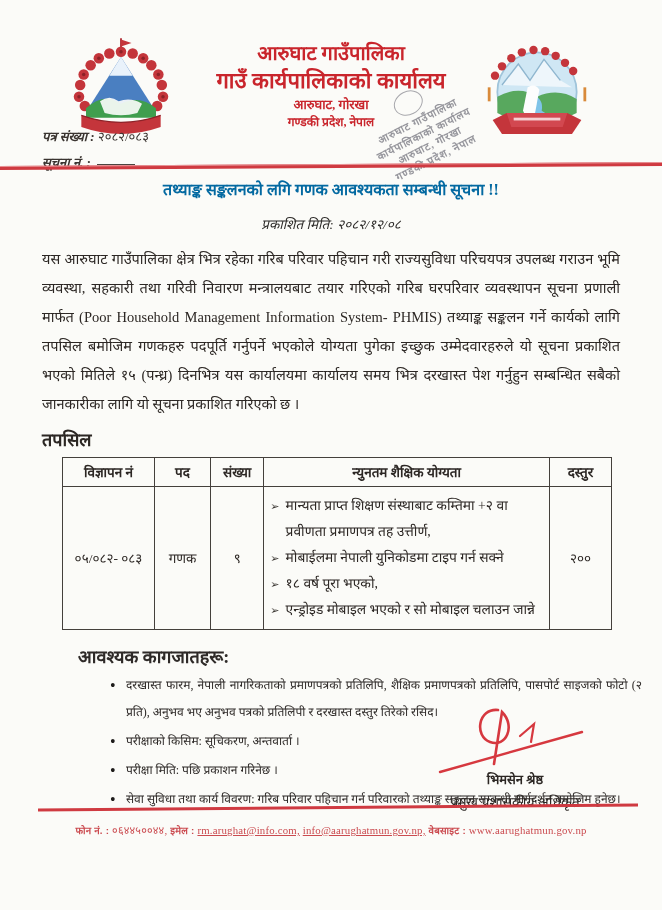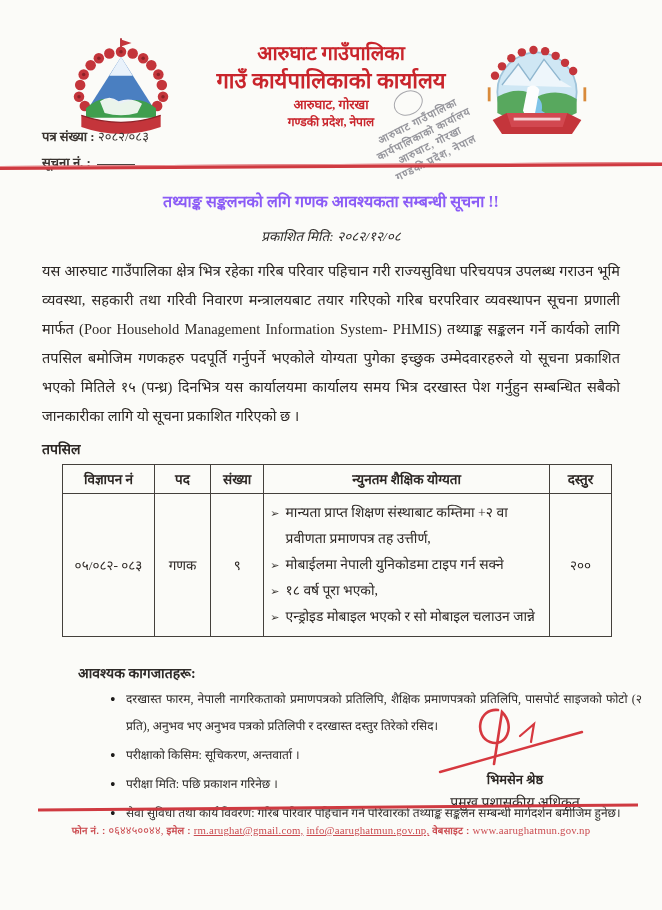--- a/index.html
+++ b/index.html
@@ -31,51 +31,51 @@
     color:#85858d; opacity:.85;
     text-align:center; font-size:10.5px; line-height:13.5px;
     font-weight:bold; letter-spacing:1px;
   }
   .stamp .stamp-emblem {
     width:30px; height:24px; margin:0 auto 2px auto;
     border:1.4px solid #9a9aa0; border-radius:50%;
   }
 
   .refs { position:absolute; top:124px; left:42px; font-size:13px; line-height:26px; color:#3a3430; }
-  .refs b { font-weight:bold; }
+  .refs b { font-weight:bold;font-style:italic; }
   .notice-dash { display:inline-block; width:38px; border-top:1.6px solid #4a4440; vertical-align:middle; margin-left:6px; }
 
   .rule-top {
     position:absolute; top:164px; left:0; width:662px; height:4px;
     background:#cf3a41; border-top:1px solid #e89396;
     transform:rotate(-0.35deg);
   }
 
   
   .content { position:absolute; top:172px; left:42px; width:578px; }
-  .title { text-align:center; font-weight:bold; font-size:16px; color:#8b5cf6; margin-top:18px; }
+  .title { text-align:center; font-weight:bold; font-size:16px; color:#0369a1; margin-top:6px; }
   .pubdate { text-align:center; font-style:italic; font-size:13.5px; margin-top:15px; color:#2c2a28; }
   .para {
     margin-top:12px; font-size:14.5px; line-height:29px;
     text-align:justify; color:#2c2724;
   }
-  .tapsil { margin-top:8px; font-size:14px; font-weight:bold; color:#2c2724; }
+  .tapsil { margin-top:8px; font-size:18px; font-weight:bold; color:#2c2724; }
 
   table.vacancy {
     margin-top:6px; margin-left:20px; width:550px;
     border-collapse:collapse; font-size:13.5px; color:#2c2724;
   }
   table.vacancy th, table.vacancy td { border:1.3px solid #44403c; }
   table.vacancy th { font-weight:bold; padding:5px 12px; font-size:13.5px; }
   td.c { text-align:center; vertical-align:middle; }
   td.quals { padding:6px 8px 6px 6px; vertical-align:top; }
   .qual-item { display:flex; gap:6px; line-height:26px; font-size:13.8px; }
   .qual-marker { color:#3a3632; font-size:11px; line-height:26px; }
 
-  .docs-head { margin-top:26px; margin-left:36px; font-weight:bold; font-size:14px; }
+  .docs-head { margin-top:14px; margin-left:36px; font-weight:bold; font-size:18px; }
   ul.docs { margin-top:4px; margin-left:68px; width:532px; list-style:none; }
   ul.docs li {
     position:relative; padding-left:16px; font-size:12px; line-height:27px;
     text-align:justify; margin-bottom:2px;
   }
   ul.docs li::before {
     content:"•"; position:absolute; left:0; top:0; font-size:16px; color:#1d1b1a;
   }
 
   
@@ -264,19 +264,19 @@
     </svg>
     <div class="sig-name">भिमसेन श्रेष्ठ</div>
     <div class="sig-role">प्रमुख प्रशासकीय अधिकृत</div>
   </div>
 
   <div class="rule-bottom"></div>
   <div class="footer">
     <b>फोन नं. :</b>
     <span>०६४४५००४४,</span>
     <b>इमेल :</b>
-    <span class="lnk">rm.arughat@gmail.com,</span>
+    <span class="lnk">rm.arughat@info.com,</span>
     <span class="lnk">info@aarughatmun.gov.np,</span>
     <b>वेबसाइट :</b>
     <span>www.aarughatmun.gov.np</span>
   </div>
 
 </div>
 
 </body></html>

